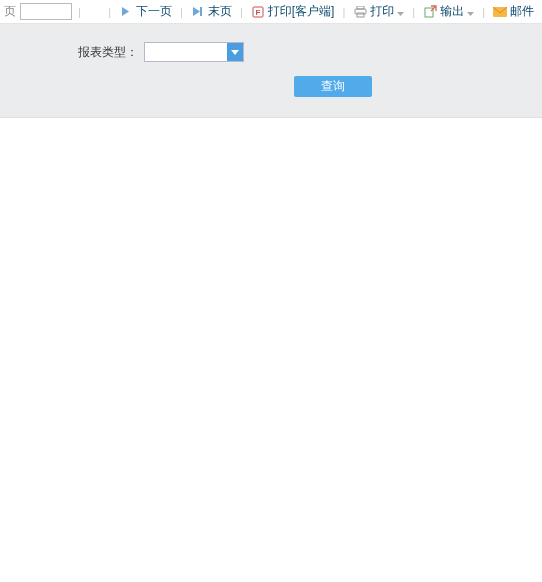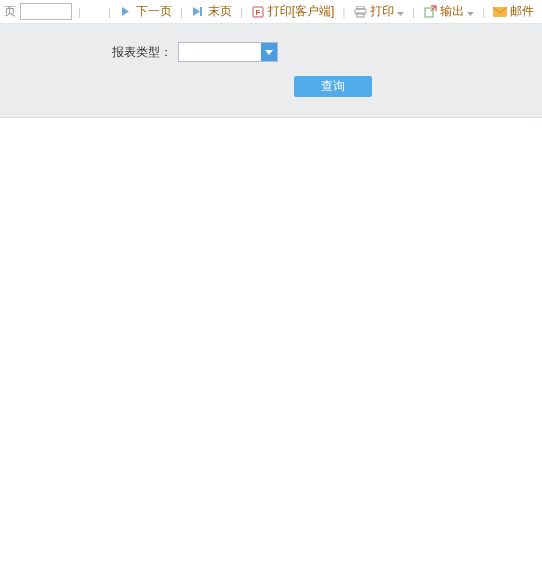--- a/index.html
+++ b/index.html
@@ -17,21 +17,21 @@
       background: #fff;
       border-bottom: 1px solid #e5e5e5;
       display: flex;
       align-items: center;
       padding: 0 4px;
     }
     .toolbar-item {
       display: inline-flex;
       align-items: center;
       padding: 0 4px;
-      color: #a16207;
+      color: #0c4a6e;
       cursor: pointer;
       white-space: nowrap;
     }
     .page-frag {
       color: #888;
       padding-right: 2px;
     }
     .page-input {
       width: 52px;
       height: 17px;
@@ -62,21 +62,21 @@
     }
     .filter-area {
       background: #ebecee;
       padding: 18px 0 20px 0;
       border-bottom: 1px solid #e0e0e0;
     }
     .filter-row {
       display: flex;
       align-items: center;
       margin-bottom: 14px;
-      padding-left: 112px;
+      padding-left: 78px;
     }
     .filter-label {
       color: #333;
       font-size: 12px;
       margin-right: 6px;
     }
     .combo {
       display: inline-flex;
       align-items: stretch;
       height: 20px;

